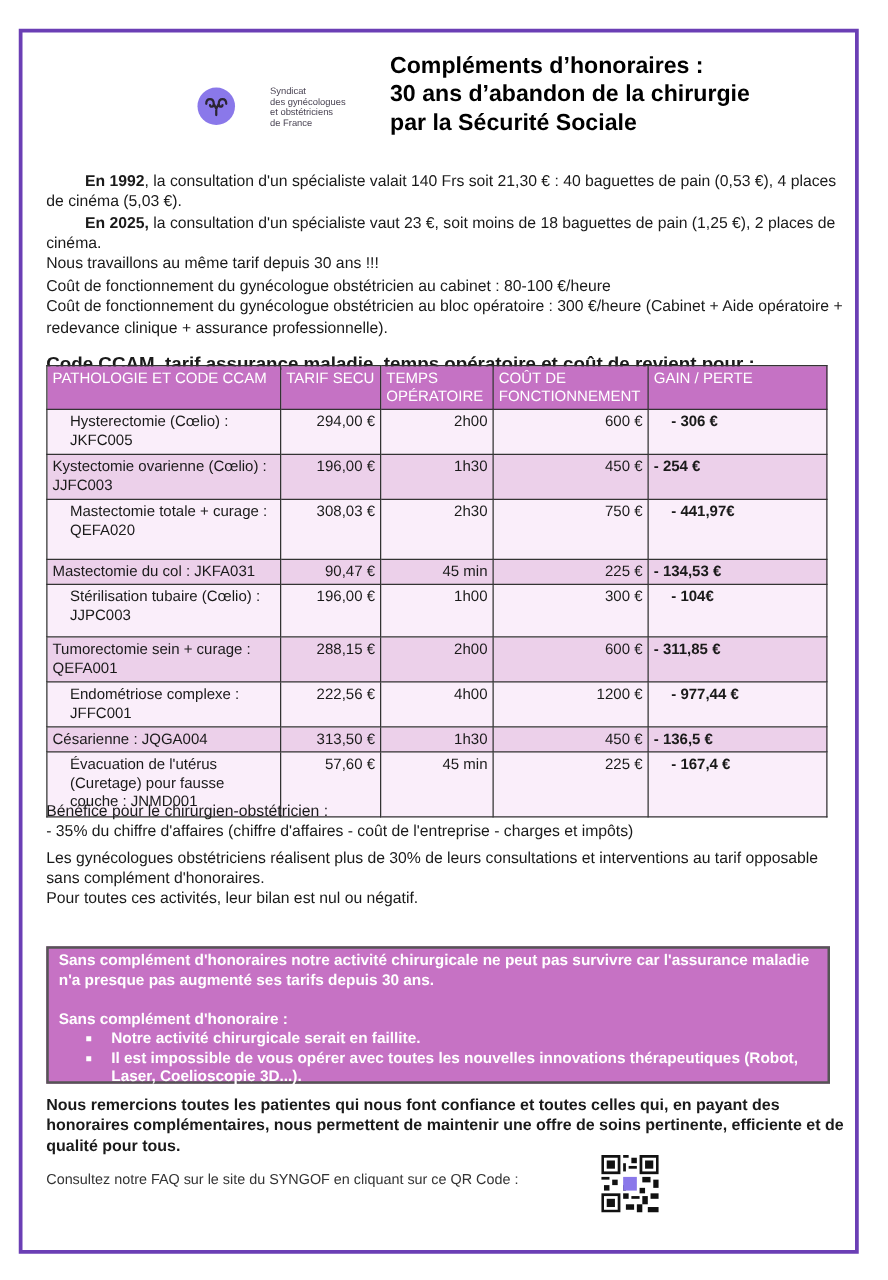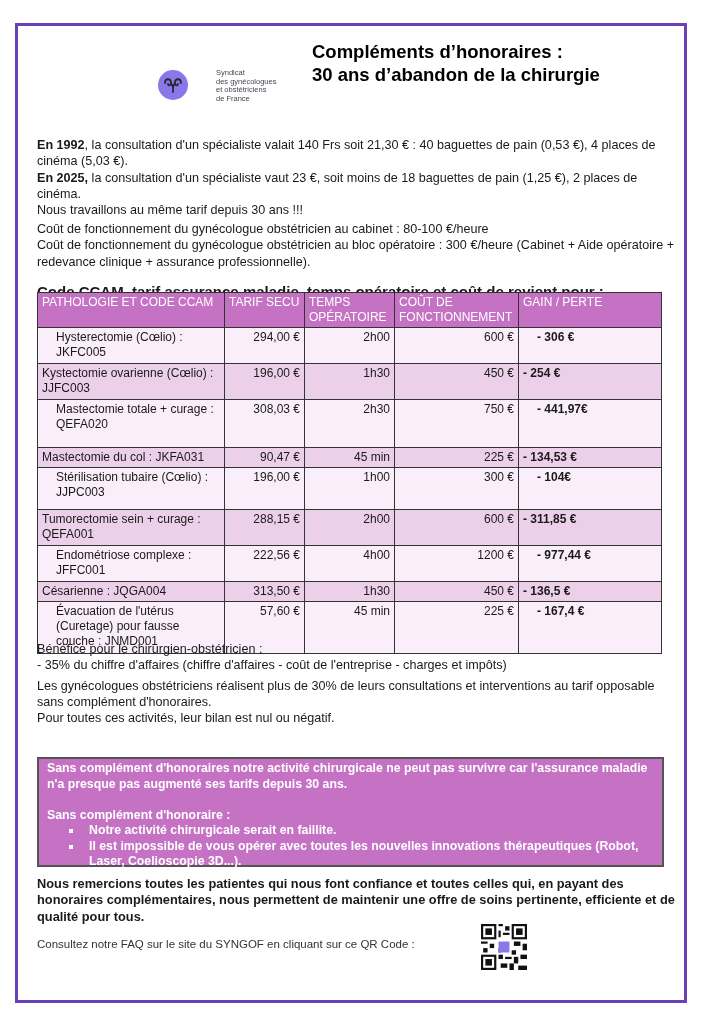--- a/index.html
+++ b/index.html
@@ -15,21 +15,21 @@
   .logo-word { position: absolute; left: 0; top: 0; font-size: 52px; font-weight: 400; color: #2b2533; letter-spacing: -1px; line-height: 58px; font-family: "DejaVu Sans", sans-serif; }
   .logo-circle { position: absolute; left: 110px; top: 18px; width: 30px; height: 30px; border-radius: 50%; background: #8a78ea; }
   .logo-circle svg { position: absolute; left: 4px; top: 5px; }
   .logo-sub { position: absolute; left: 168px; top: 17px; font-size: 7.5px; line-height: 8.5px; color: #4a4454; }
   .title {
     position: absolute; left: 312px; top: 40px; width: 370px;
     color: #000000; font-weight: 700; font-size: 18.5px; line-height: 23px;
   }
   .body-text { position: absolute; left: 37px; width: 640px; font-size: 12.6px; line-height: 16.3px; }
   .body-text p { margin: 0; }
-  .b { font-weight: 700; }
+  .b { font-weight: 700; margin-left: 31px; }
   table.data {
     position: absolute; left: 37px; top: 292px; width: 625px; border-collapse: collapse;
     font-size: 12px; line-height: 15px;
   }
   table.data th, table.data td { border: 1px solid #333; padding: 2px 4px; vertical-align: top; }
   table.data th { background: #c572c4; color: #ffffff; font-weight: 400; text-align: left; }
   table.data td.num { text-align: right; }
   table.data td.gain { font-weight: 700; }
   tr.light td { background: #faeefa; padding-left: 18px; }
   tr.dark td { background: #ecd0ea; }
@@ -61,20 +61,21 @@
     <div>Syndicat</div>
     <div>des gynécologues</div>
     <div>et obstétriciens</div>
     <div>de France</div>
   </div>
 </div>
 
 <div class="title">
   <div>Compléments d’honoraires :</div>
   <div>30 ans d’abandon de la chirurgie</div>
+  <div>par la Sécurité Sociale</div>
 </div>
 
 <div class="body-text" style="top:137px;">
   <p><span class="b">En 1992</span><span>, la consultation d'un spécialiste valait 140 Frs soit 21,30 € : 40 baguettes de pain (0,53 €), 4 places de cinéma (5,03 €).</span></p>
   <p><span class="b">En 2025,</span><span> la consultation d'un spécialiste vaut 23 €, soit moins de 18 baguettes de pain (1,25 €), 2 places de cinéma.</span></p>
   <p>Nous travaillons au même tarif depuis 30 ans !!!</p>
 </div>
 
 <div class="body-text" style="top:221px;">
   <p>Coût de fonctionnement du gynécologue obstétricien au cabinet : 80-100 €/heure</p>

